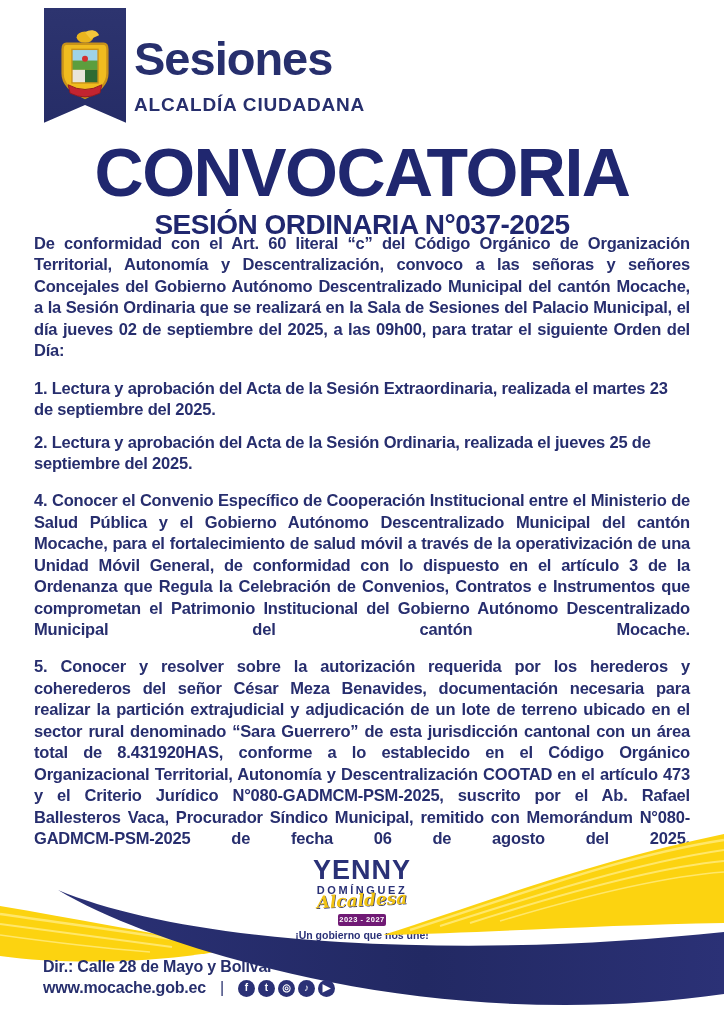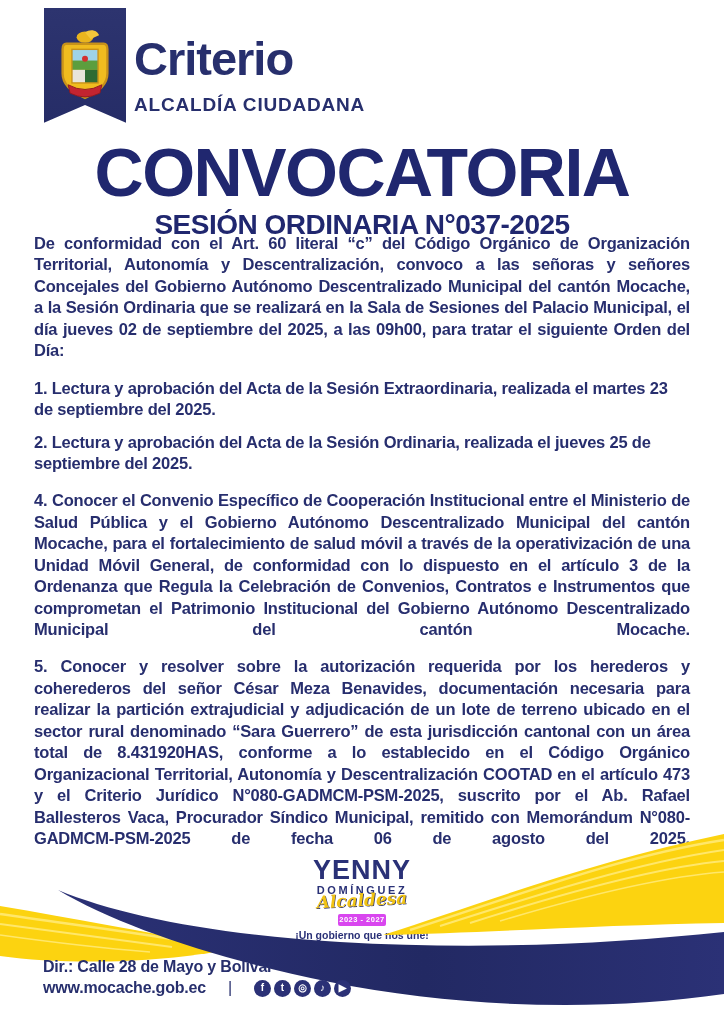--- a/index.html
+++ b/index.html
@@ -35,29 +35,29 @@
   
   .sig{position:absolute;left:0;top:857px;width:100%;text-align:center;color:#2a3177;line-height:1;}
   .sig-first{font-size:27px;font-weight:bold;letter-spacing:1px;}
   .sig-last{font-size:11px;font-weight:bold;letter-spacing:2.6px;margin-top:1px;}
   .sig-script{
     font-family:"DejaVu Serif",serif;font-style:italic;font-weight:bold;
     font-size:17px;color:#f2c413;text-shadow:.7px .7px 0 #2a3177;
     margin-top:-4px;transform:rotate(-3deg);
   }
   .sig-period{
-    display:inline-block;background:#d946ef;color:#fff;
+    display:inline-block;background:#701a75;color:#fff;
     font-size:7.5px;font-weight:bold;padding:2px 1px;border-radius:2px;margin-top:1px;letter-spacing:.5px;
   }
   .sig-slogan{font-size:10.5px;font-weight:bold;margin-top:4px;}
   
   .footer-art{position:absolute;left:0;bottom:0;width:724px;height:190px;}
   .footer-info{position:absolute;left:35px;top:958px;color:#272f6d;z-index:3;margin-left:8px;}
   .footer-line1{font-size:16px;font-weight:bold;letter-spacing:-.2px;}
-  .footer-line2{font-size:16px;font-weight:bold;letter-spacing:-.2px;margin-top:3px;display:flex;align-items:center;gap:22px;}
+  .footer-line2{font-size:16px;font-weight:bold;letter-spacing:-.2px;margin-top:3px;display:flex;align-items:center;gap:14px;}
   .sep{font-weight:normal;color:#272f6d;}
   .social{display:flex;gap:3px;}
   .social .ic{
     width:17px;height:17px;border-radius:50%;background:#2b3176;color:#fff;
     font-size:10px;font-weight:bold;display:flex;align-items:center;justify-content:center;line-height:1;
   }
 </style>
 </head>
 <body>
 
@@ -71,21 +71,21 @@
       <rect x="16" y="22" width="28" height="14" fill="#9fd3e8"></rect>
       <rect x="16" y="34" width="28" height="10" fill="#5c9e3e"></rect>
       <circle cx="30" cy="32" r="3.2" fill="#d23030"></circle>
       <rect x="16" y="44" width="14" height="14" fill="#e8e4da"></rect>
       <rect x="30" y="44" width="14" height="14" fill="#2f6b33"></rect>
       <rect x="16" y="22" width="28" height="36" fill="none" stroke="#c8921a" stroke-width="1.5"></rect>
       <path d="M12,60 Q30,70 48,60 L46,69 Q30,77 14,69 Z" fill="#c32430" stroke="#8e1820" stroke-width="1"></path>
     </svg>
   </div>
   <div class="brand-text">
-    <div class="brand-name">Criterio</div>
+    <div class="brand-name">Sesiones</div>
     <div class="brand-tagline">ALCALDÍA CIUDADANA</div>
   </div>
 
   <div class="title-block">
     <div class="title-main">CONVOCATORIA</div>
     <div class="title-sub">SESIÓN ORDINARIA N°037-2025</div>
   </div>
 
   <div class="content">
     <p class="p-justify">De conformidad con el Art. 60 literal “c” del Código Orgánico de Organización Territorial, Autonomía y Descentralización, convoco a las señoras y señores Concejales del Gobierno Autónomo Descentralizado Municipal del cantón Mocache, a la Sesión Ordinaria que se realizará en la Sala de Sesiones del Palacio Municipal, el día jueves 02 de septiembre del 2025, a las 09h00, para tratar el siguiente Orden del Día:</p>

